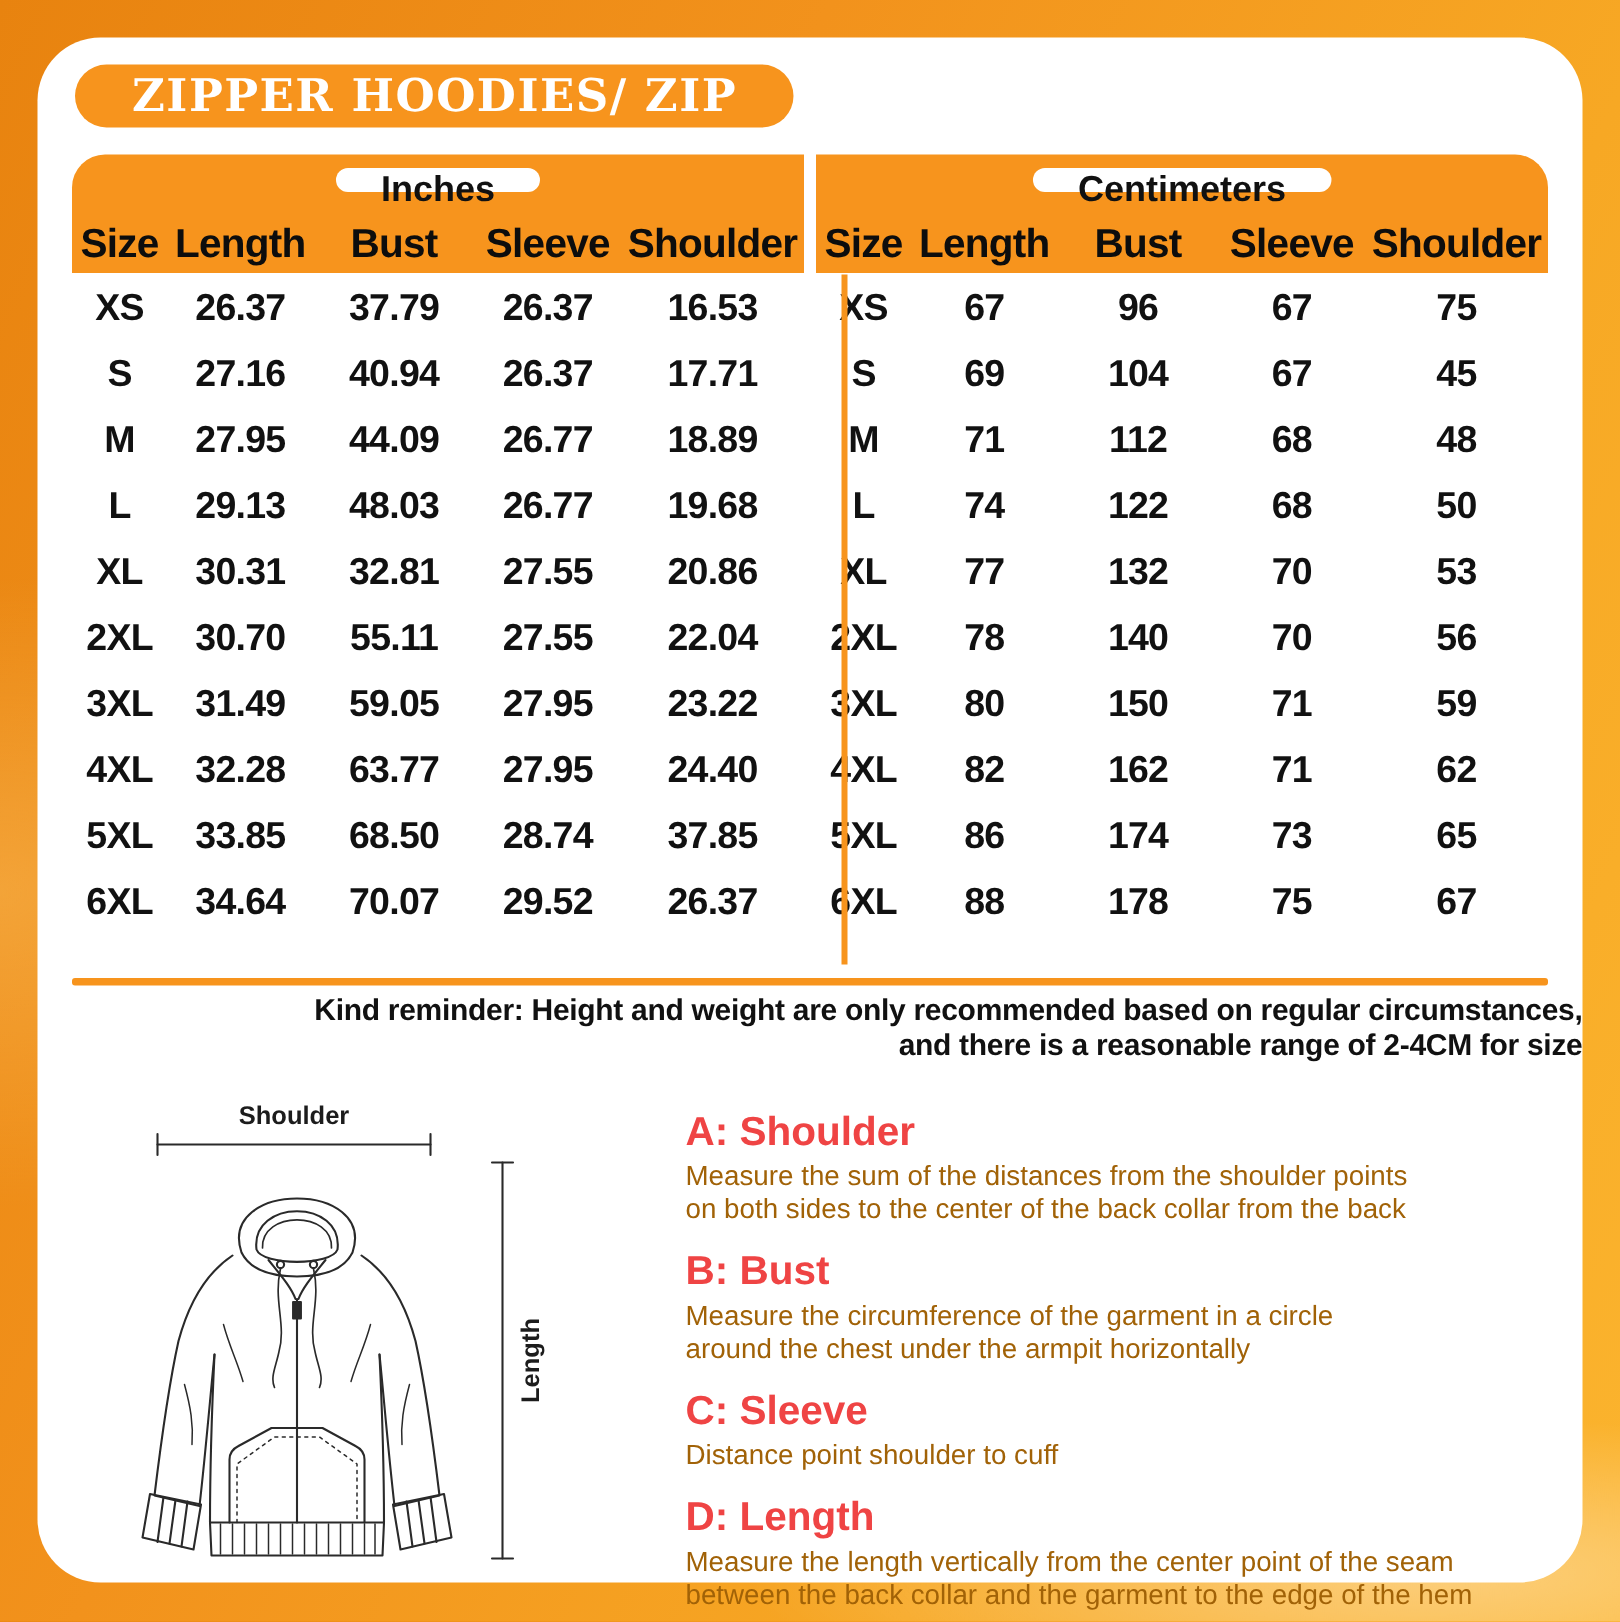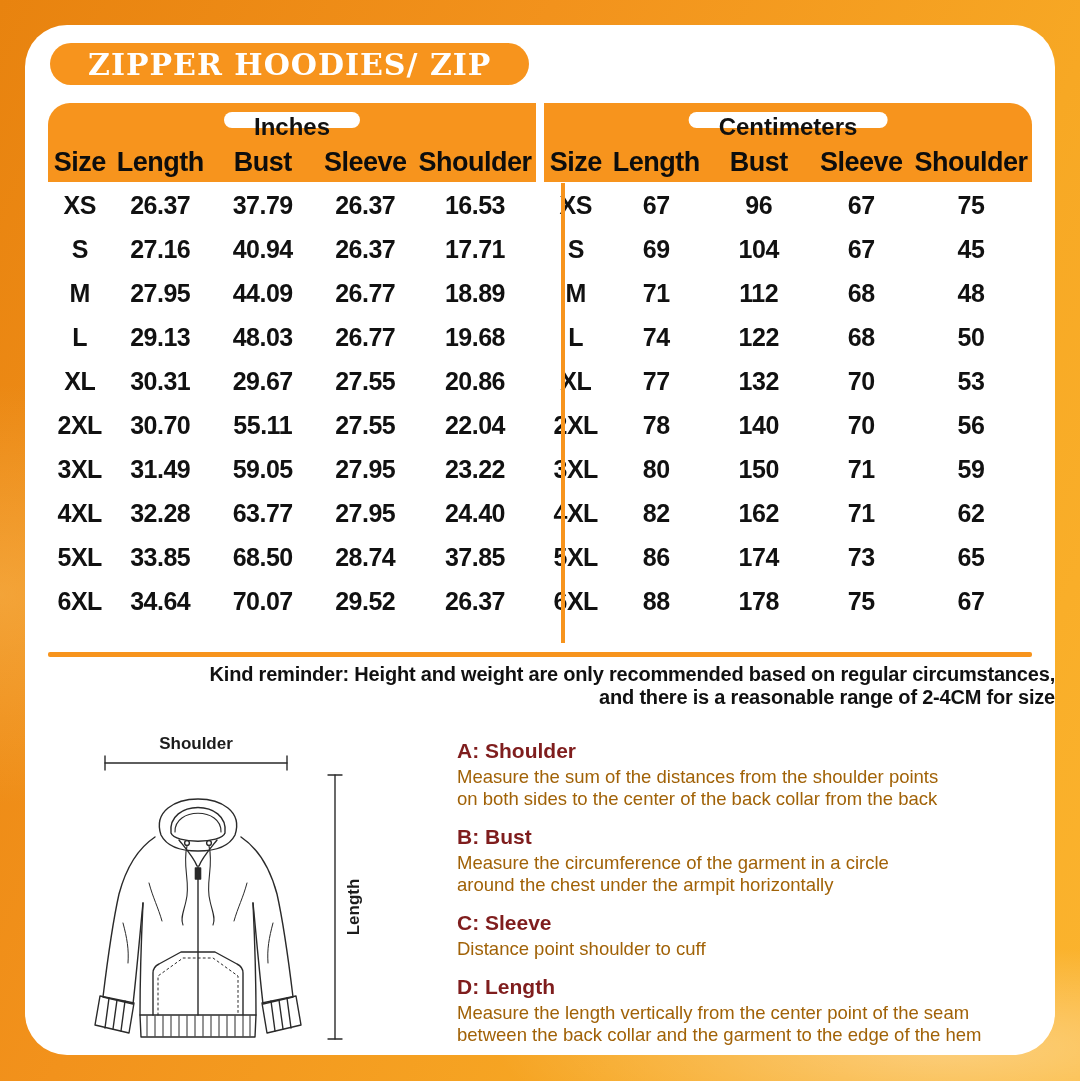--- a/index.html
+++ b/index.html
@@ -66,21 +66,21 @@
   .reminder{
     position:absolute;left:0;top:638px;width:100%;
     text-align:right;font-size:20px;font-weight:bold;color:#111;
     line-height:23px;letter-spacing:-0.2px;
   }
   
   .diagram{position:absolute;left:58px;top:706px;}
   .diagram text{font-family:"Liberation Sans", sans-serif;font-weight:bold;fill:#1c1c1c;}
   .measures{position:absolute;left:432px;top:714px;width:568px;}
   .m-sec{margin-bottom:15px;}
-  .m-head{font-size:21px;font-weight:bold;color:#7f1d1d;margin-bottom:3px;}
+  .m-head{font-size:27px;font-weight:bold;color:#ef4444;margin-bottom:3px;}
   .m-body{font-size:18.5px;color:#a16207;line-height:22px;white-space:pre-line;}
 </style>
 </head>
 <body>
 
 <div class="stage">
   <div class="card">
 
     <div class="title-badge">
       <span>ZIPPER HOODIES/ ZIP</span>
@@ -123,21 +123,21 @@
             <div class="trow">
               <span>L</span>
               <span>29.13</span>
               <span>48.03</span>
               <span>26.77</span>
               <span>19.68</span>
             </div>
             <div class="trow">
               <span>XL</span>
               <span>30.31</span>
-              <span>29.67</span>
+              <span>32.81</span>
               <span>27.55</span>
               <span>20.86</span>
             </div>
             <div class="trow">
               <span>2XL</span>
               <span>30.70</span>
               <span>55.11</span>
               <span>27.55</span>
               <span>22.04</span>
             </div>

